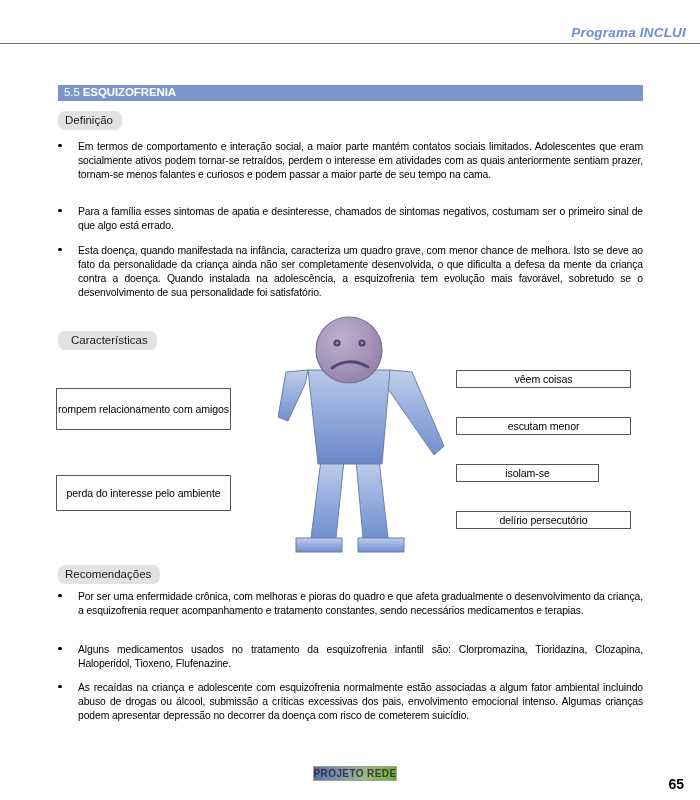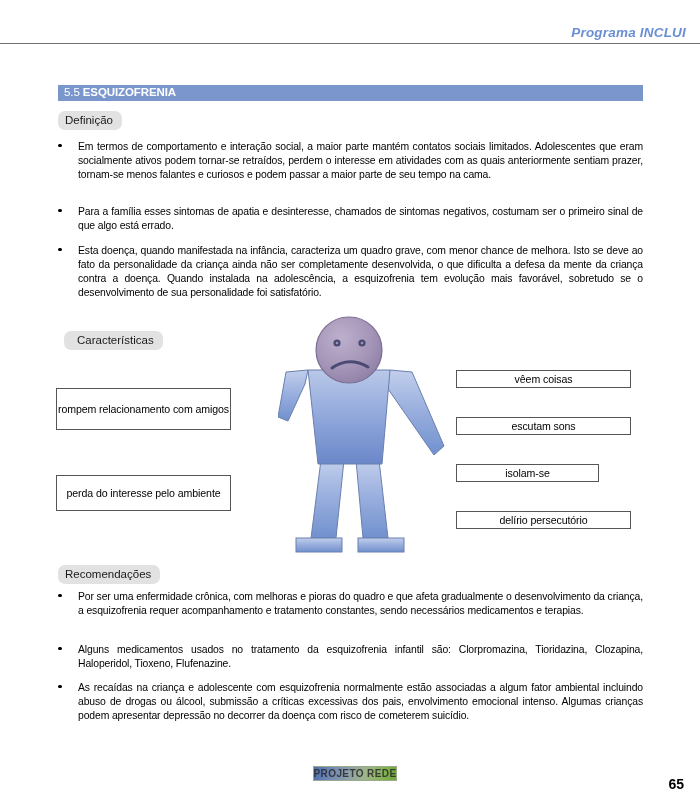--- a/index.html
+++ b/index.html
@@ -184,27 +184,27 @@
 <div class="bullet-block" style="left:58px; top:205px; width:585px;">
   <span class="dot"></span>
   <span class="txt">Para a família esses sintomas de apatia e desinteresse, chamados de sintomas negativos, costumam ser o primeiro sinal de que algo está errado.</span>
 </div>
 
 <div class="bullet-block" style="left:58px; top:244px; width:585px;">
   <span class="dot"></span>
   <span class="txt">Esta doença, quando manifestada na infância, caracteriza um quadro grave, com menor chance de melhora. Isto se deve ao fato da personalidade da criança ainda não ser completamente desenvolvida, o que dificulta a defesa da mente da criança contra a doença. Quando instalada na adolescência, a esquizofrenia tem evolução mais favorável, sobretudo se o desenvolvimento de sua personalidade foi satisfatório.</span>
 </div>
 
-<div class="chip" style="left:64px; top:331px;padding-left:13px;">Características</div>
+<div class="chip" style="left:58px; top:331px;padding-left:13px;">Características</div>
 
 <div class="callout" style="left:56px; top:388px; width:175px; height:42px;">rompem relacionamento com amigos</div>
 <div class="callout" style="left:56px; top:475px; width:175px; height:36px;">perda do interesse pelo ambiente</div>
 
 <div class="callout" style="left:456px; top:370px; width:175px; height:18px;">vêem coisas</div>
-<div class="callout" style="left:456px; top:417px; width:175px; height:18px;">escutam sons</div>
+<div class="callout" style="left:456px; top:417px; width:175px; height:18px;">escutam menor</div>
 <div class="callout" style="left:456px; top:464px; width:143px; height:18px;">isolam-se</div>
 <div class="callout" style="left:456px; top:511px; width:175px; height:18px;">delírio persecutório</div>
 
 <svg id="person-figure" viewBox="0 0 175 245">
   <defs>
     <linearGradient id="bodyGrad" x1="0" y1="0" x2="0" y2="1">
       <stop offset="0%" stop-color="#b9c8e8"></stop>
       <stop offset="45%" stop-color="#94abdc"></stop>
       <stop offset="100%" stop-color="#6a87c9"></stop>
     </linearGradient>

